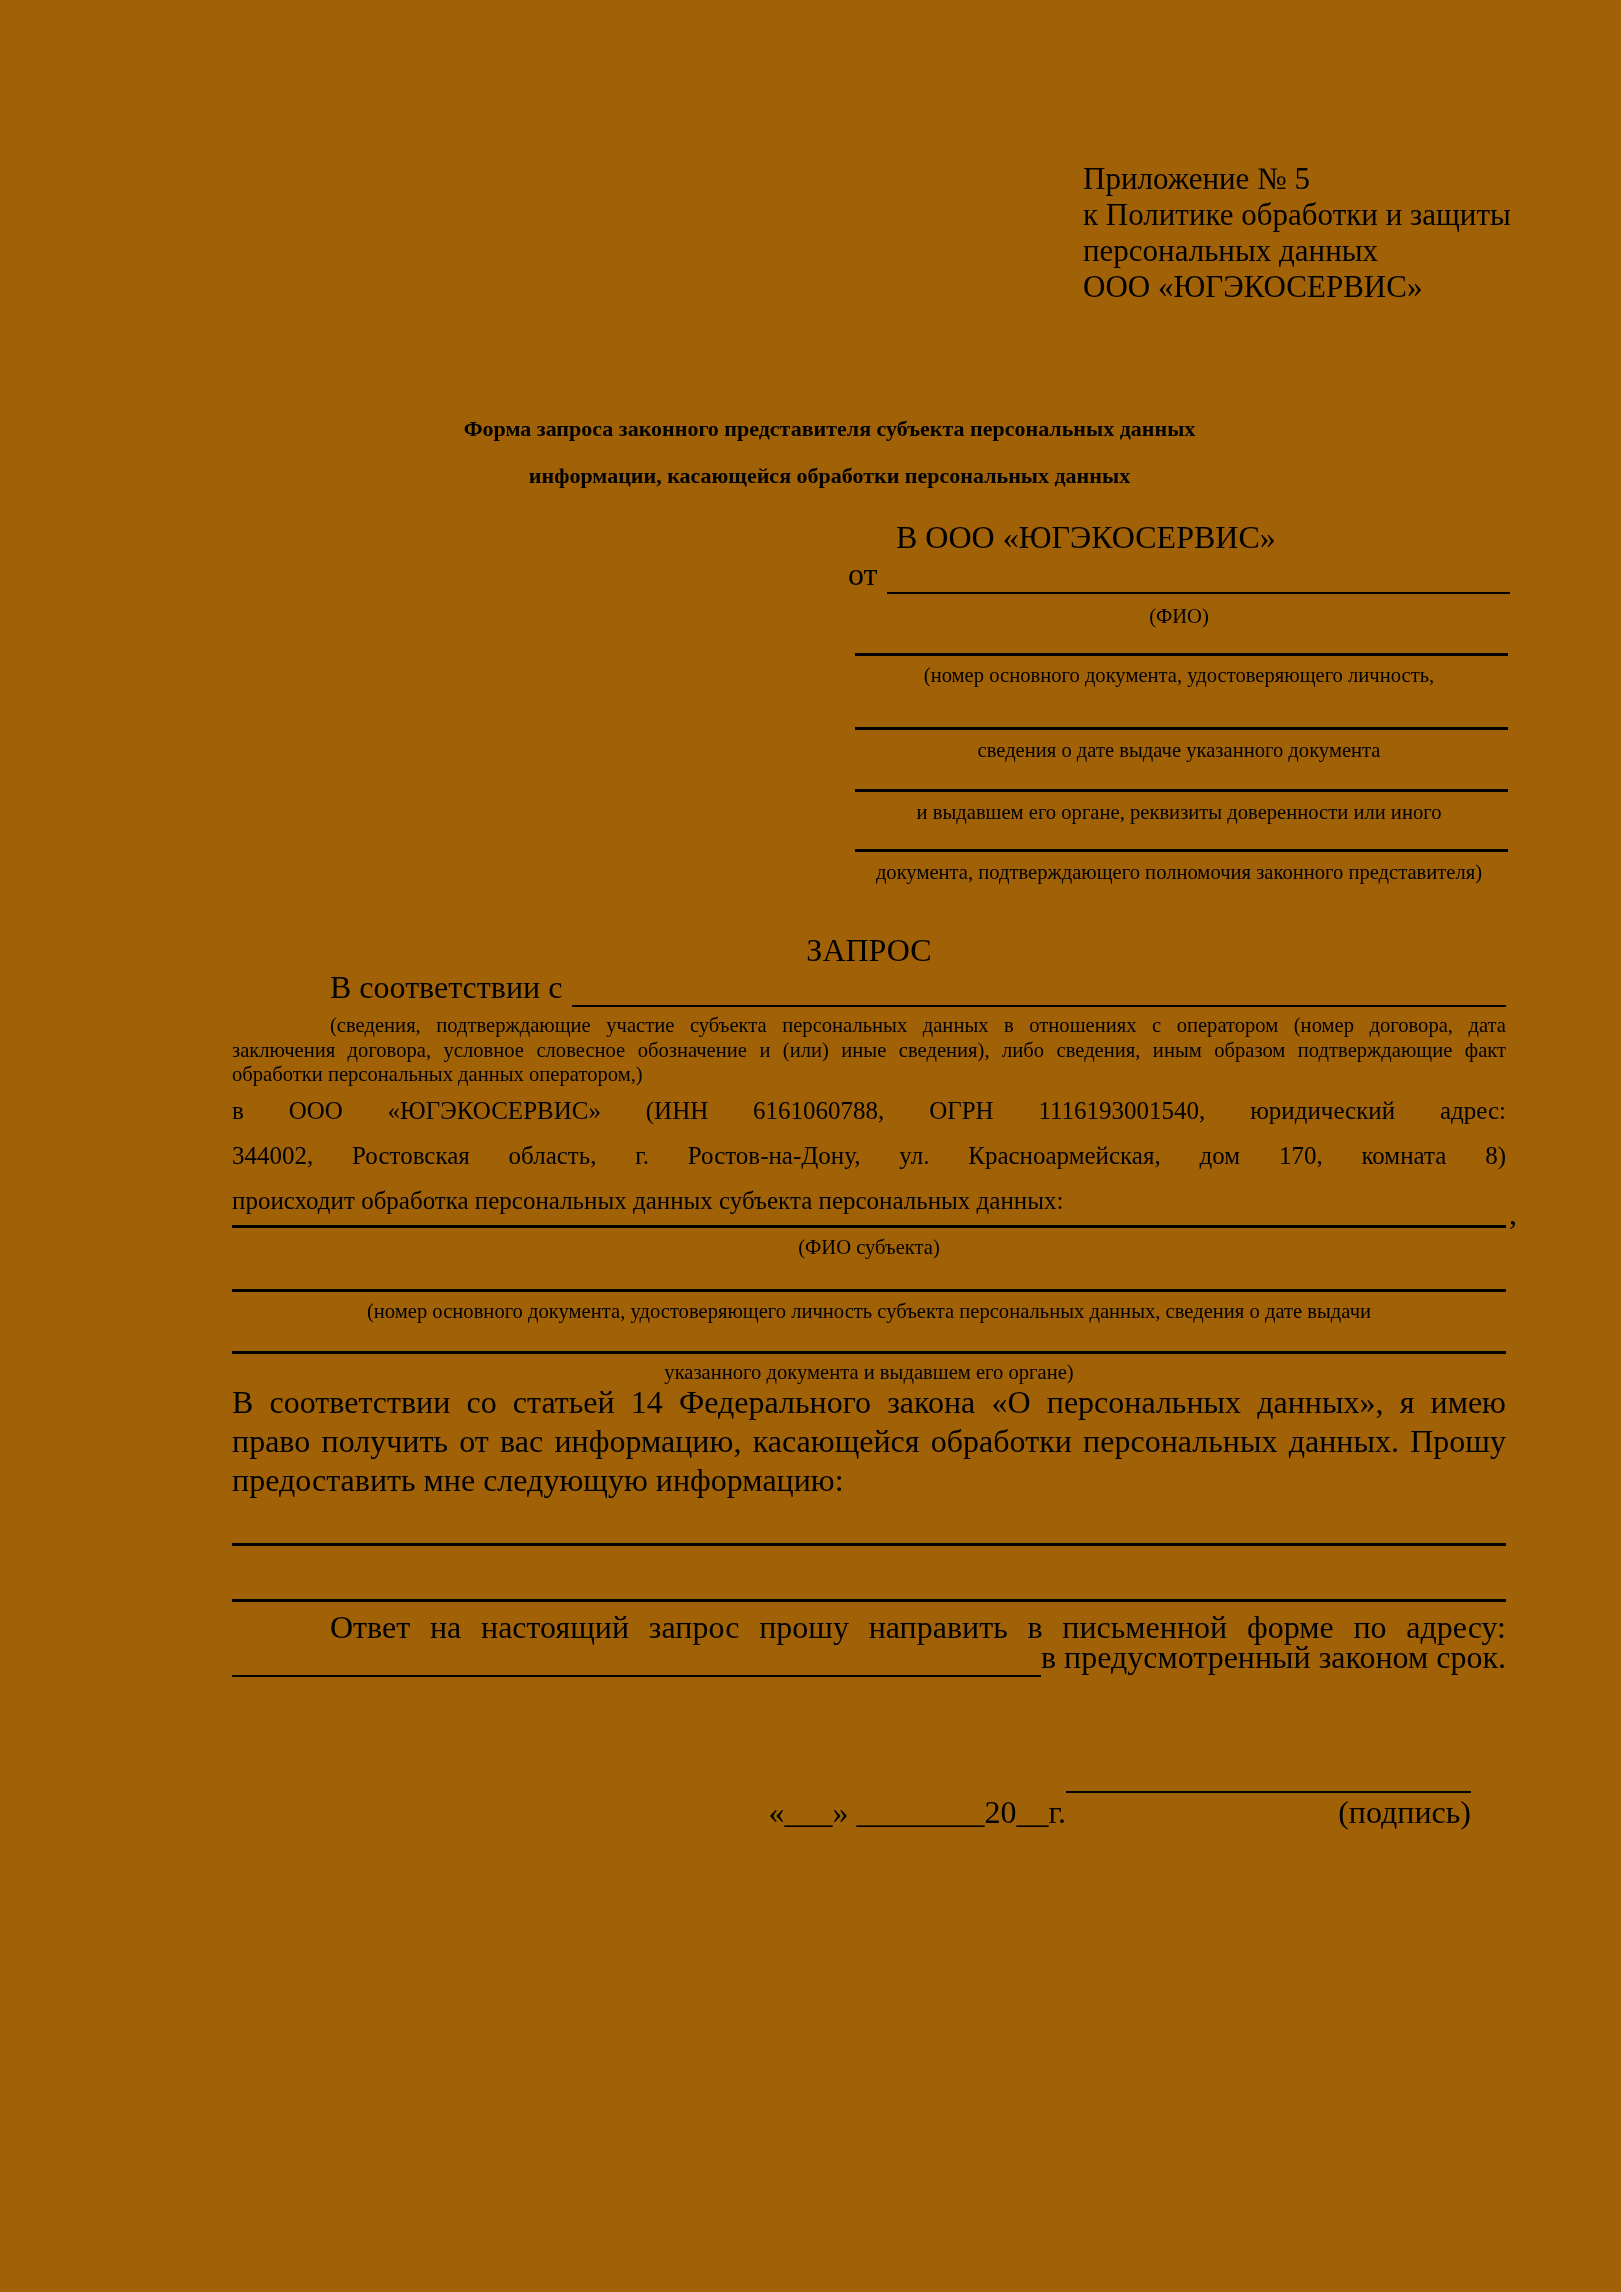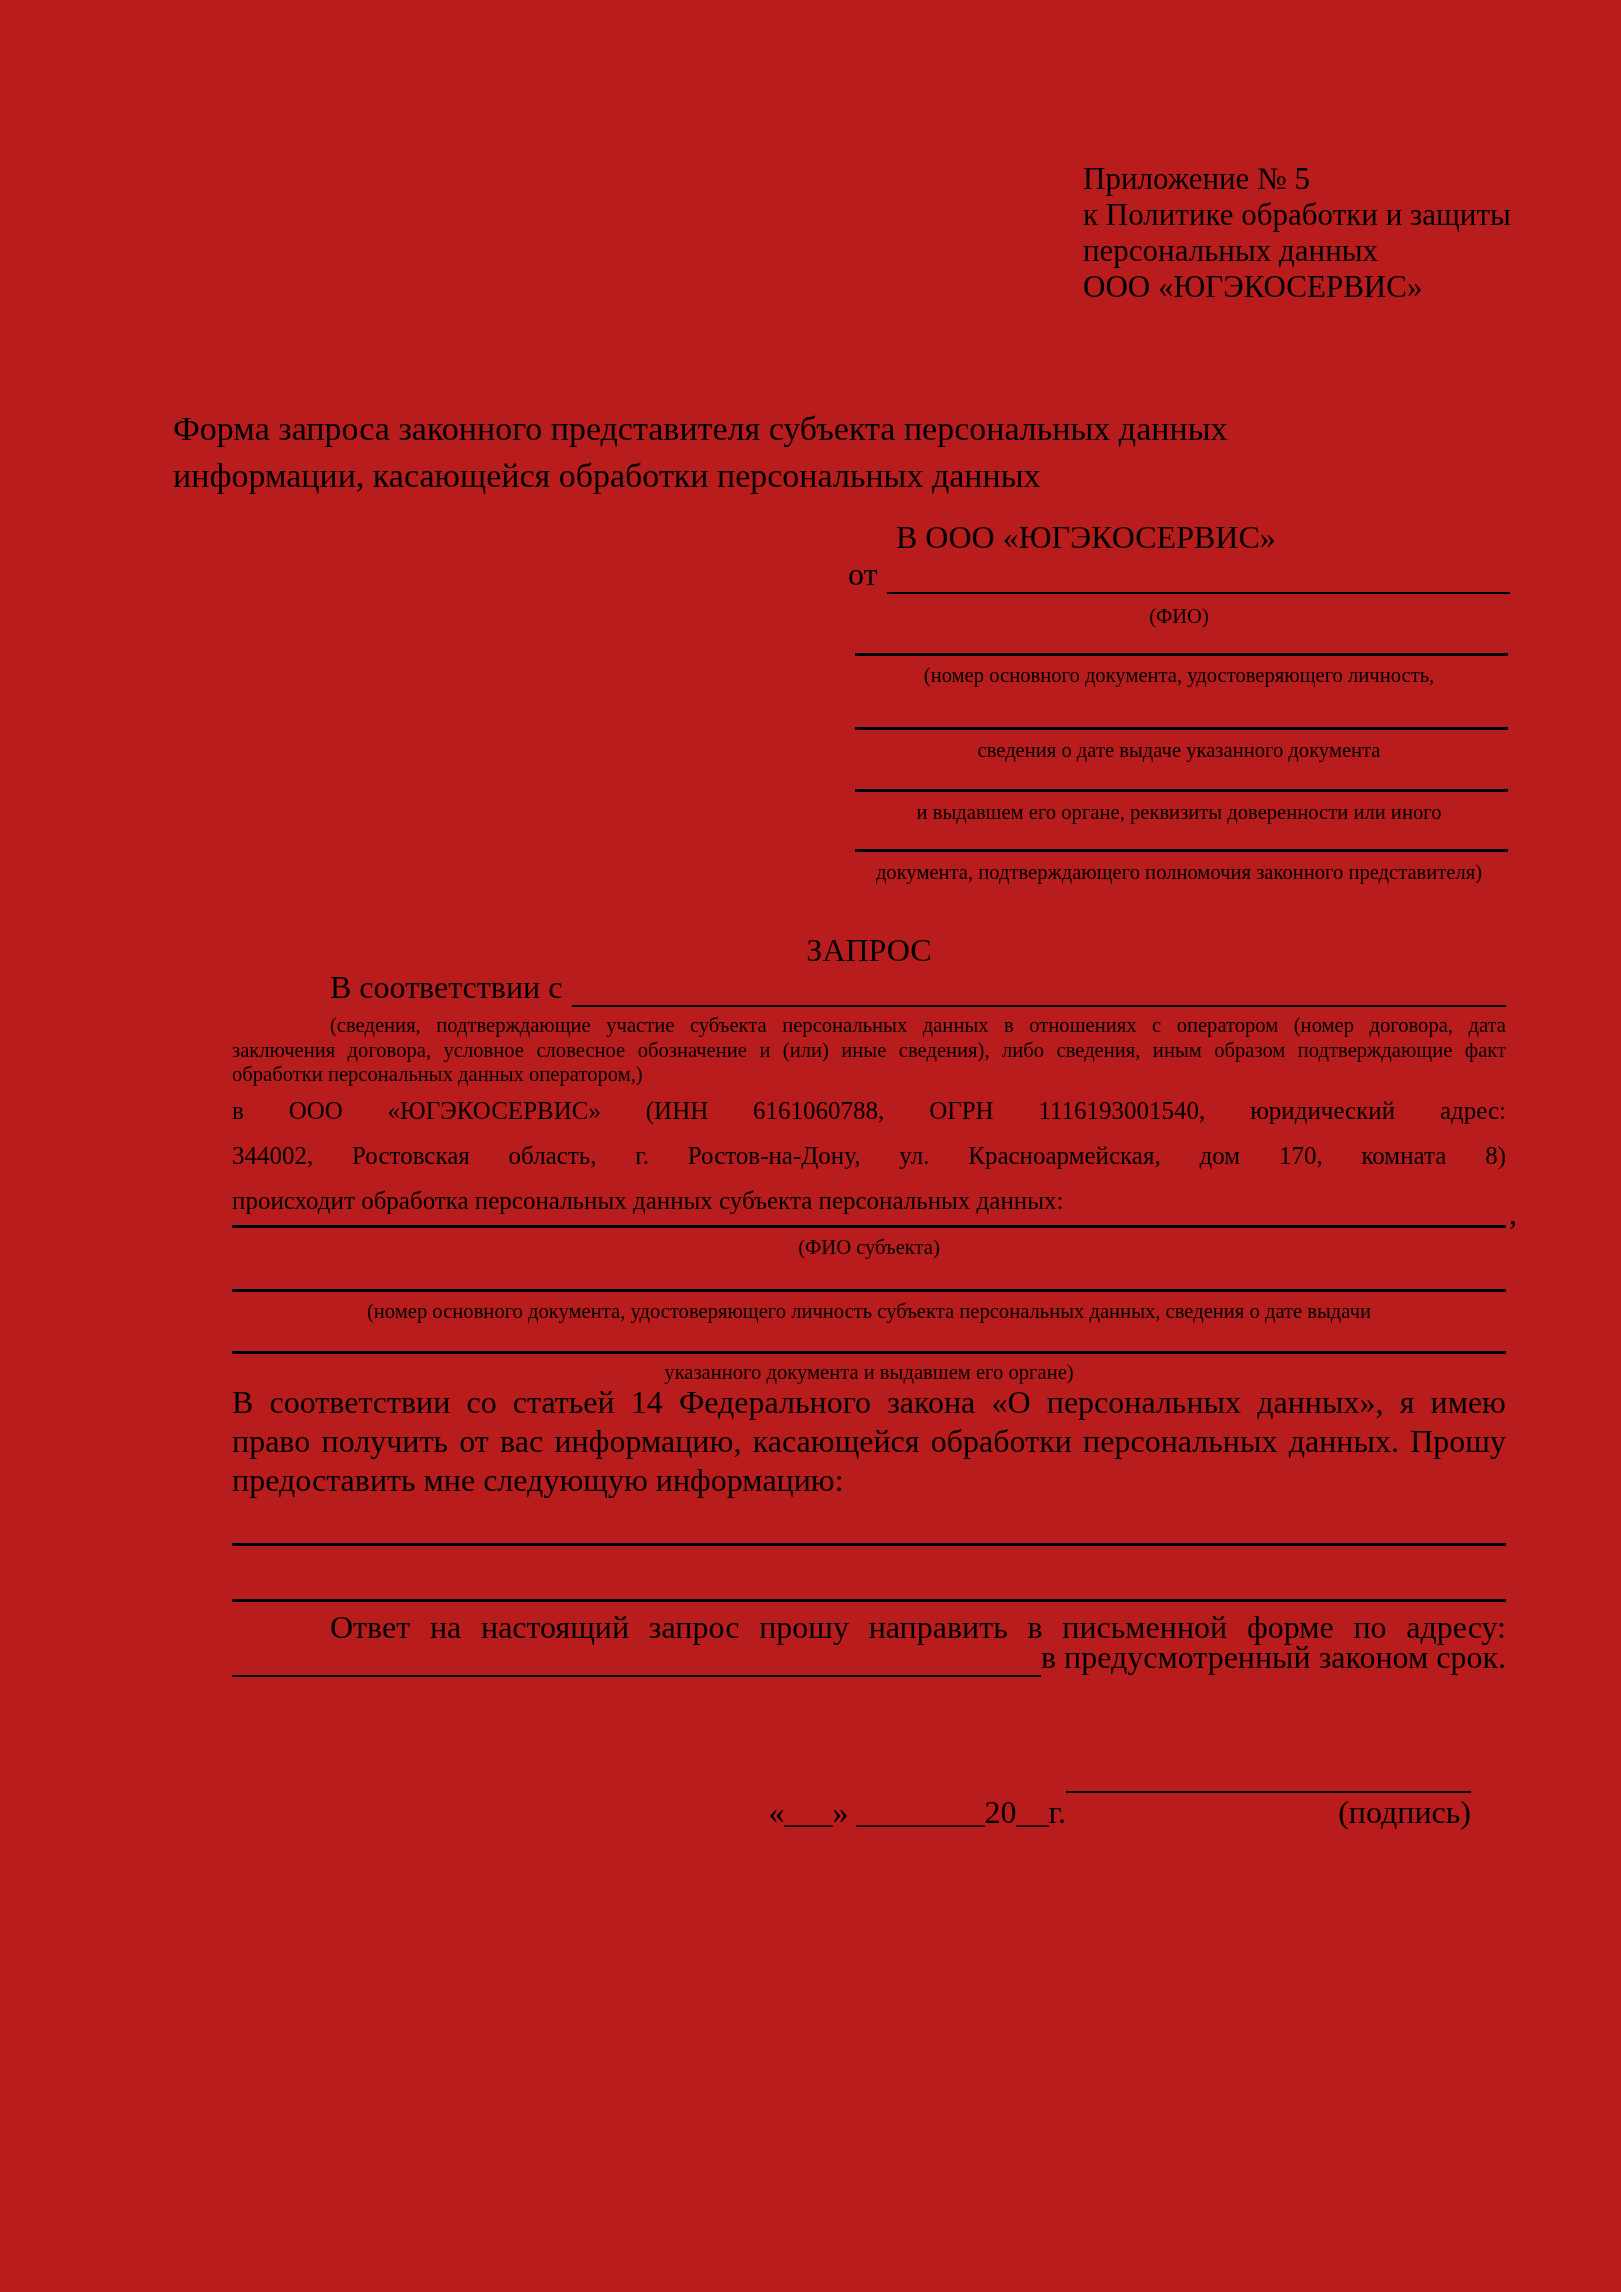--- a/index.html
+++ b/index.html
@@ -1,32 +1,32 @@
 <!DOCTYPE html>
 <html><head>
 <meta charset="utf-8">
 <style>
   html,body{margin:0;padding:0;background:#ffffff;}
   .page{
     position:relative;
     width:1621px;height:2293px;
-    background:#b91c1c;color:#000;
+    background:#a16207;color:#000;
     font-family:"Liberation Serif","DejaVu Serif",serif;
     overflow:hidden;
   }
   .abs{position:absolute;}
   .body-text{font-size:32px;line-height:39px;}
   .small{font-size:20.6px;line-height:24.5px;}
   .center{text-align:center;}
   .rule{height:2.9px;background:#000;}
   .flex-row{display:flex;align-items:flex-end;}
   .fill-line{flex:1;border-bottom:2.9px solid #000;height:1px;margin-left:9.8px;}
   .jline{text-align:justify;text-align-last:justify;}
   .indent{text-indent:98px;}
-  .title-line{font-size:34px;line-height:47px;font-weight:normal;}
+  .title-line{font-size:22px;line-height:47px;font-weight:bold;text-align:center;}
   .appendix{font-size:31px;line-height:36px;}
   .sig-line{display:inline-block;width:405px;border-bottom:2.9px solid #000;height:29px;}
   .op-line{font-size:25px;line-height:45px;}
 </style>
 </head>
 <body>
 
 <div class="page">
 
   <div class="abs appendix" style="left:1083px;top:161px;width:436px;">

